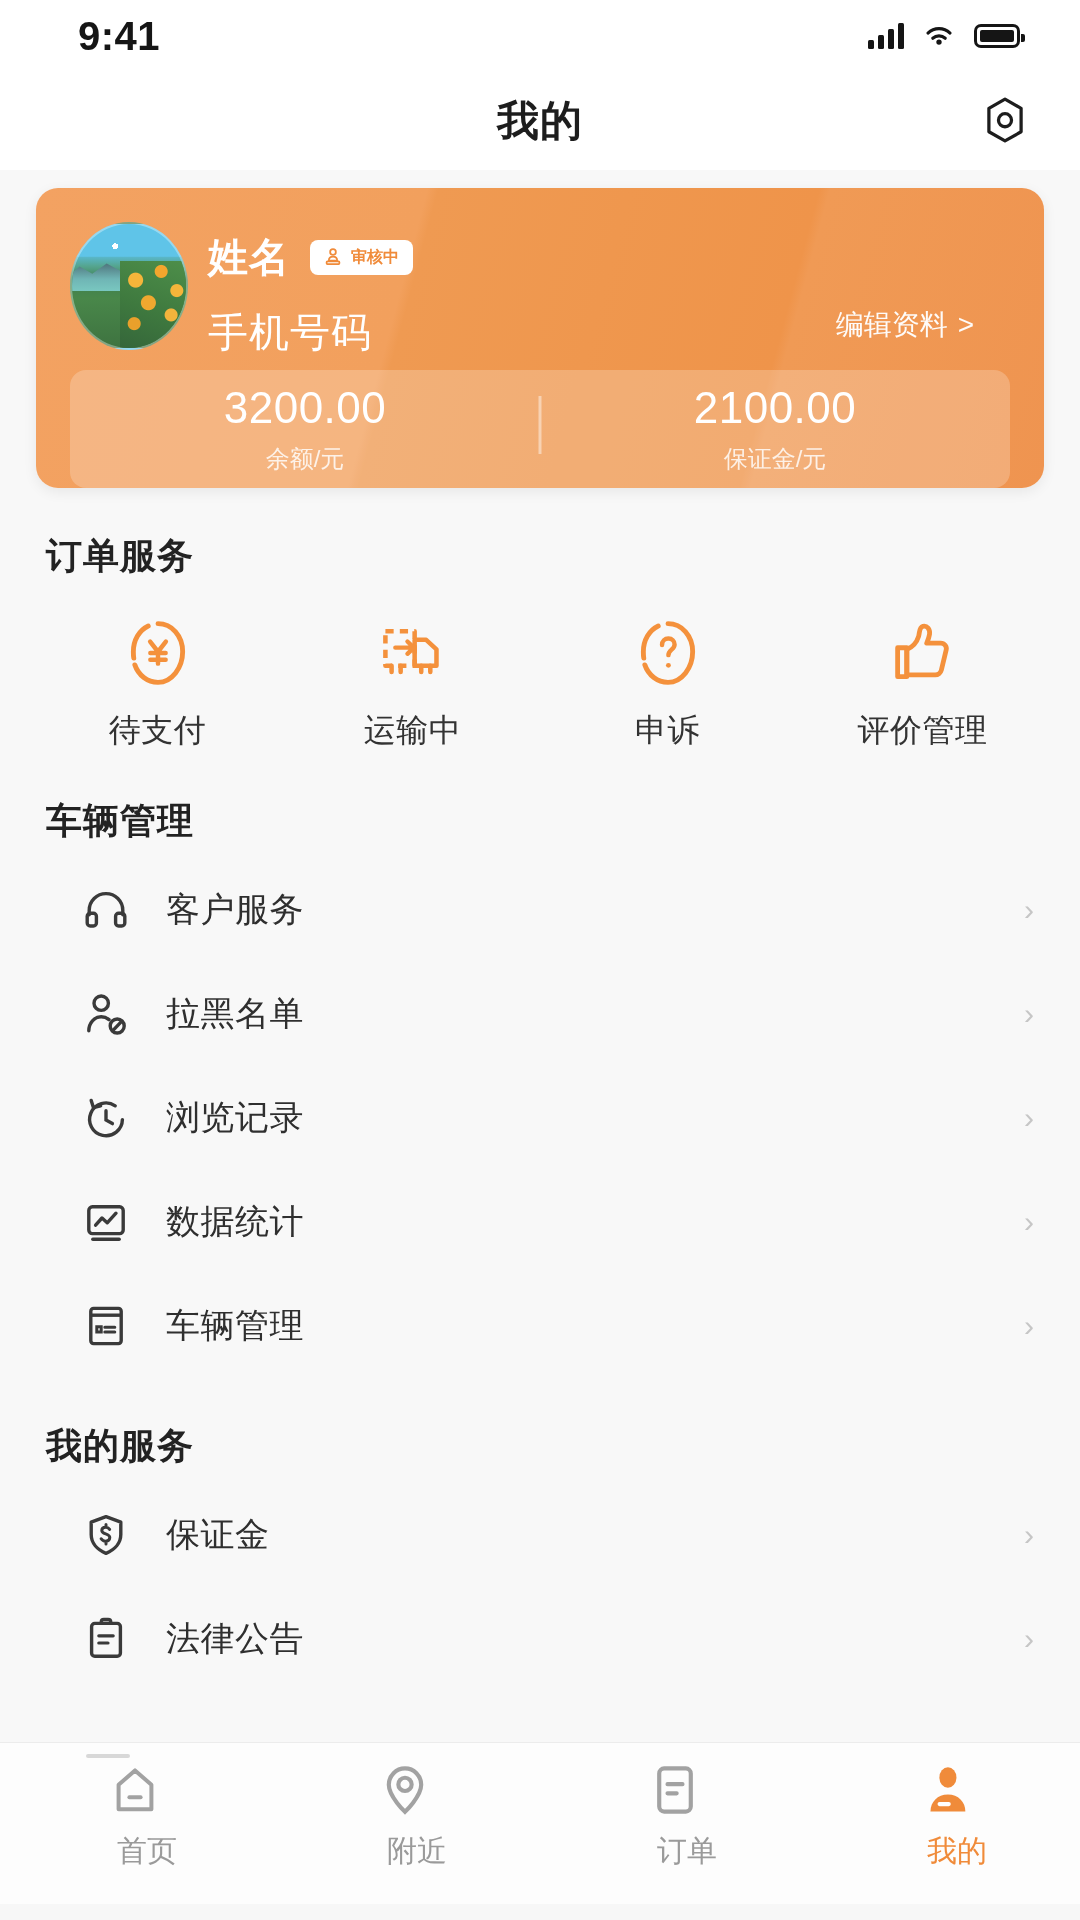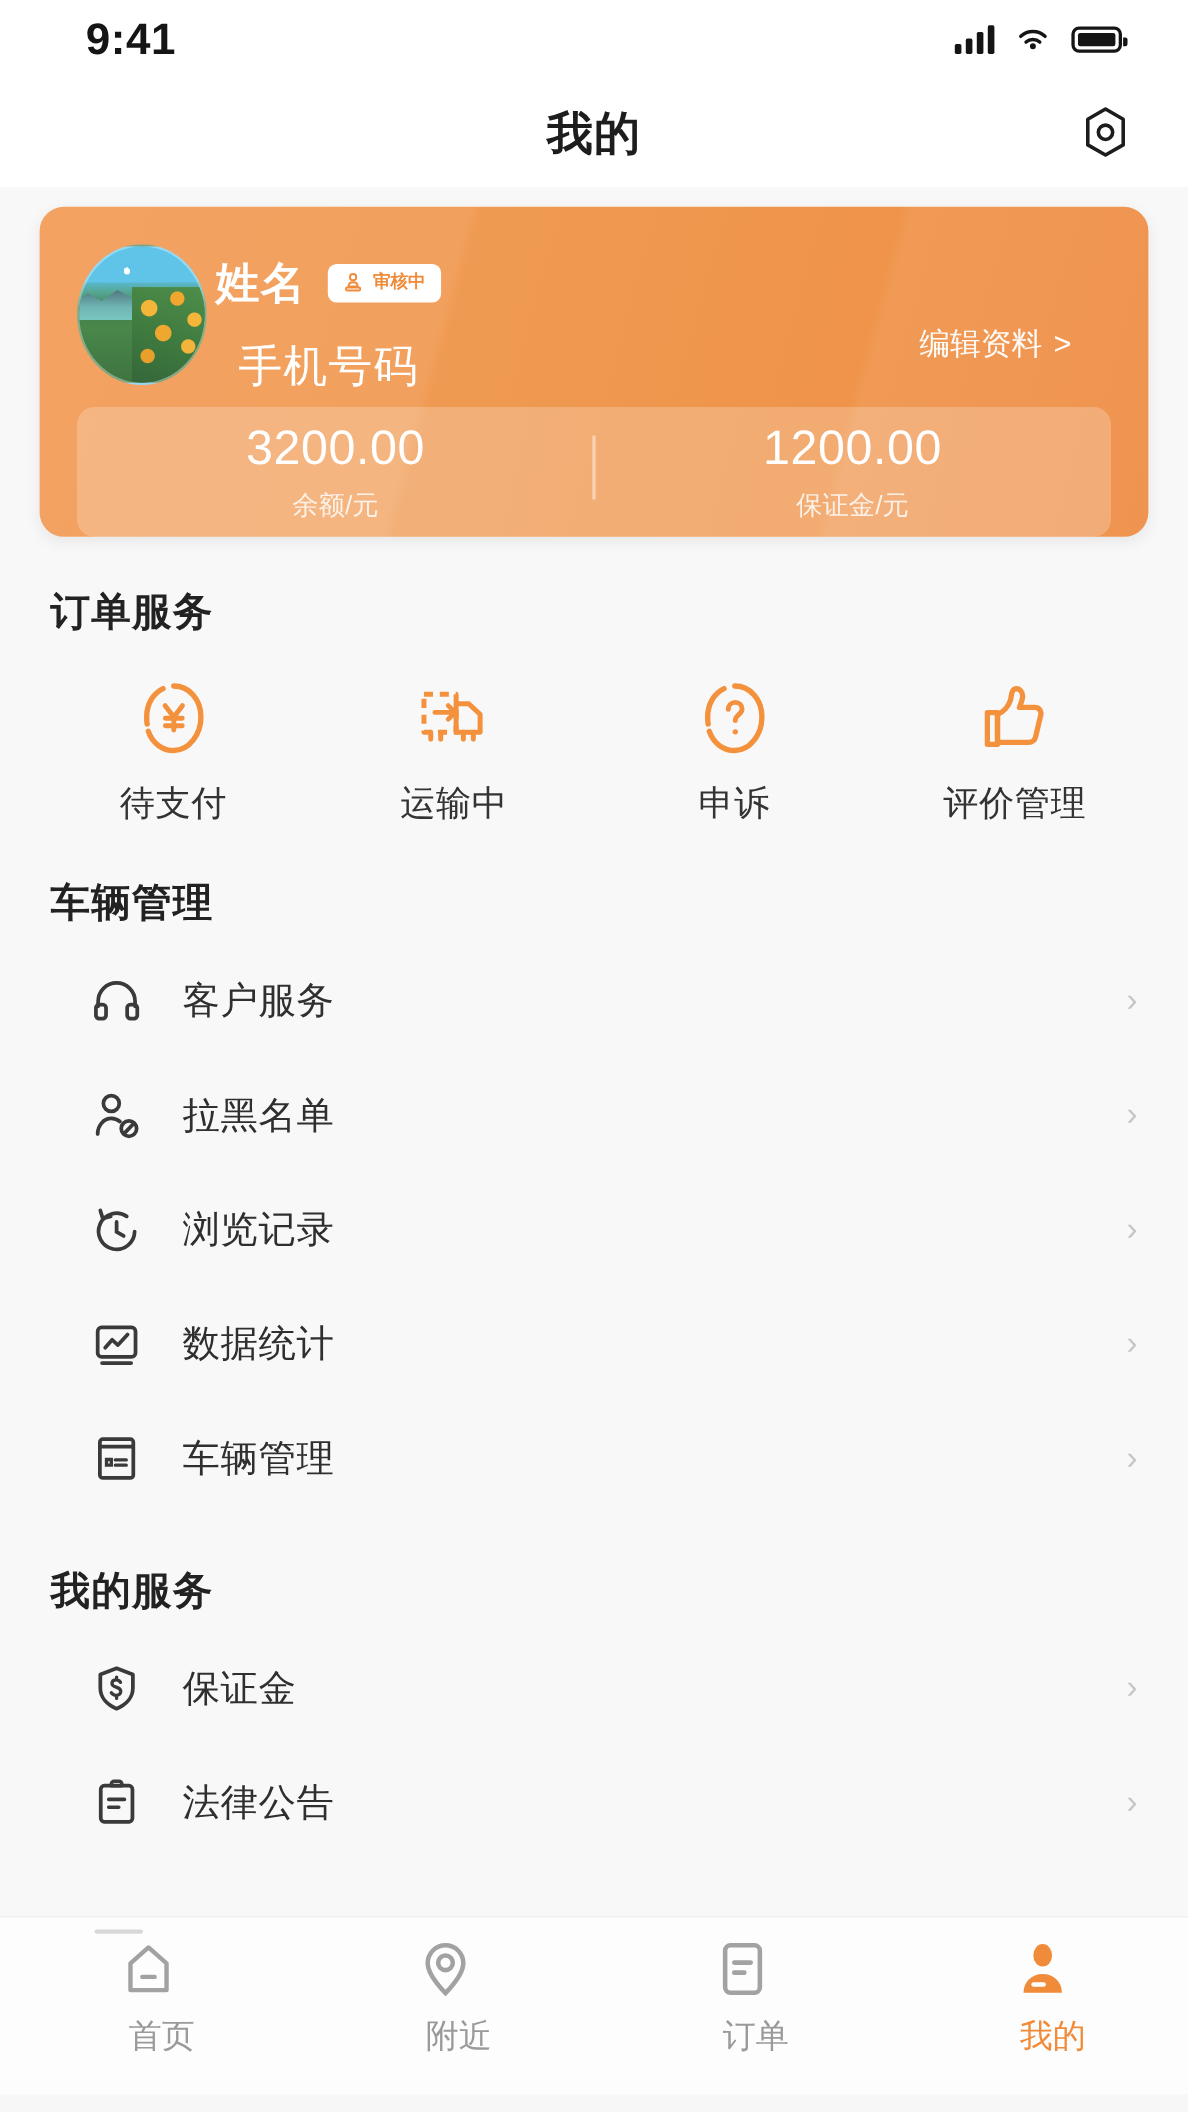--- a/index.html
+++ b/index.html
@@ -71,31 +71,31 @@
     content:""; position:absolute; right:-4%; top:30%; width:62%; height:70%;
     background:
       radial-gradient(circle at 22% 22%, #f5b53a 0 7px, transparent 8px),
       radial-gradient(circle at 58% 12%, #f3a62d 0 6px, transparent 7px),
       radial-gradient(circle at 80% 34%, #f5b53a 0 6px, transparent 7px),
       radial-gradient(circle at 40% 48%, #efa82f 0 7px, transparent 8px),
       radial-gradient(circle at 72% 62%, #f3b43c 0 6px, transparent 7px),
       radial-gradient(circle at 20% 72%, #e9a02b 0 6px, transparent 7px),
       linear-gradient(200deg,#4e8f4a 0%,#3f7a3f 55%,#35663a 100%);
   }
-  .profile-name-wrap { margin-left:8px; padding-top:8px;text-align:center; }
+  .profile-name-wrap { margin-left:20px; padding-top:8px; }
   .name-row { display:flex; align-items:center; gap:20px; }
   .profile-name { font-size:40px; font-weight:bold; color:#ffffff; letter-spacing:1px; }
   .verify-badge {
     background:#ffffff; color:#f08b3a; font-size:16px; font-weight:bold;
     border-radius:8px; padding:6px 14px 7px 12px; display:flex; align-items:center; gap:7px;
     line-height:1;
   }
   .profile-phone { font-size:40px; font-weight:normal; color:#ffffff; margin-top:20px; letter-spacing:1px; }
   .edit-profile {
-    position:absolute; right:36px; top:72px;
+    position:absolute; right:36px; top:84px;
     font-size:28px; color:#ffffff; display:flex; align-items:center; gap:10px;
     opacity:0.97;
   }
 
   .balance-box {
     margin-top:20px; height:128px; border-radius:16px;
     background:rgba(255,255,255,0.22);
     display:flex; align-items:center; position:relative;
   }
   .balance-cell { flex:1 1 50%; text-align:center; }
@@ -193,21 +193,21 @@
         </div>
       </div>
 
       <div class="balance-box">
         <div class="balance-cell">
           <div class="balance-value">3200.00</div>
           <div class="balance-label">余额/元</div>
         </div>
         <div class="balance-divider"></div>
         <div class="balance-cell">
-          <div class="balance-value">1200.00</div>
+          <div class="balance-value">2100.00</div>
           <div class="balance-label">保证金/元</div>
         </div>
       </div>
     </div>
 
     <div class="section-title">订单服务</div>
     <div class="quick-grid">
 
       <div class="quick-item">
         <div class="quick-icon">

